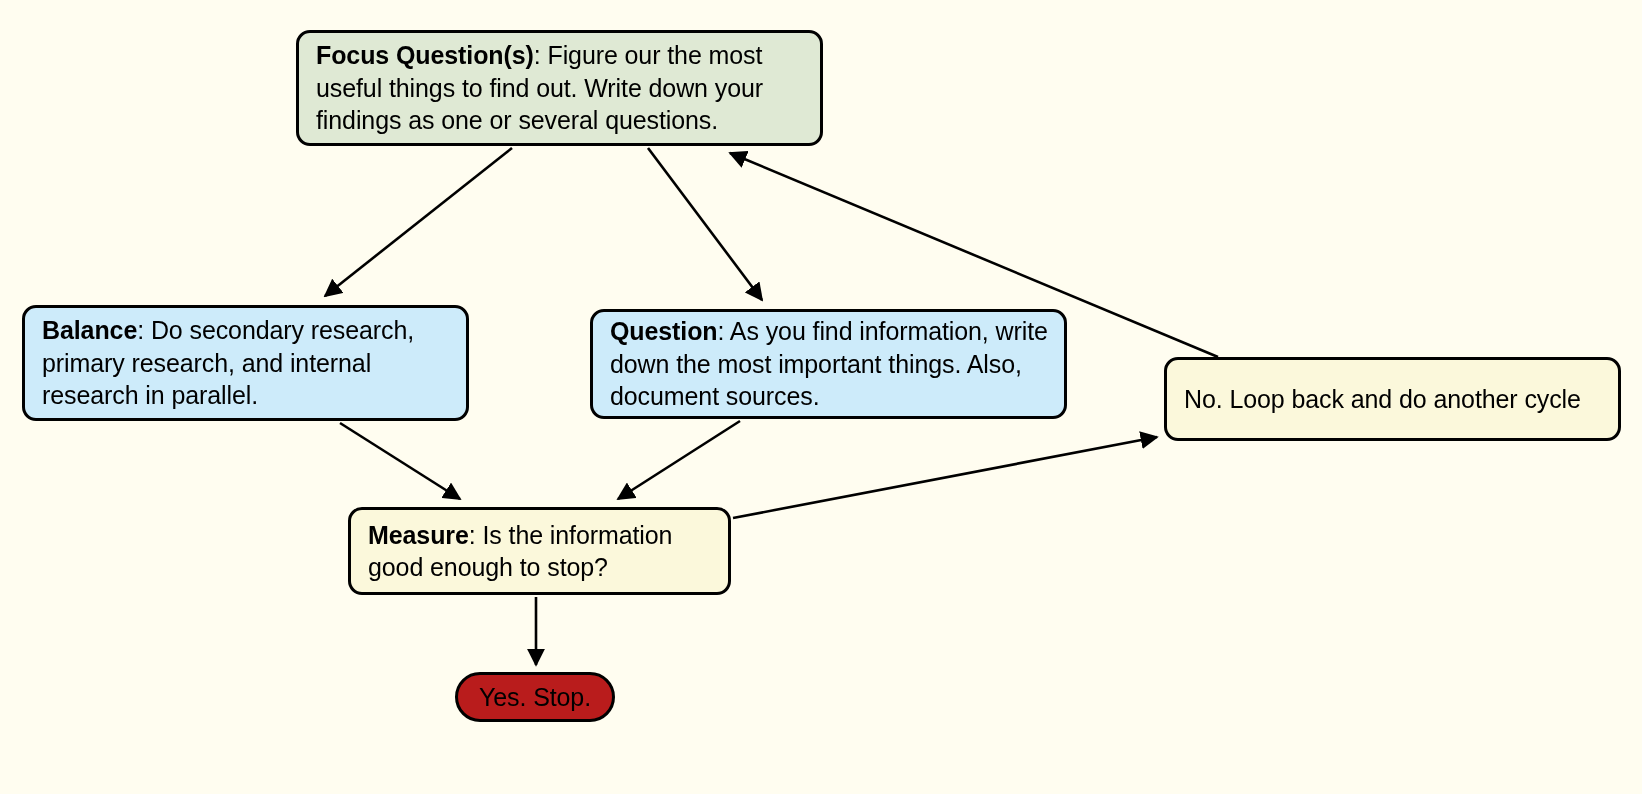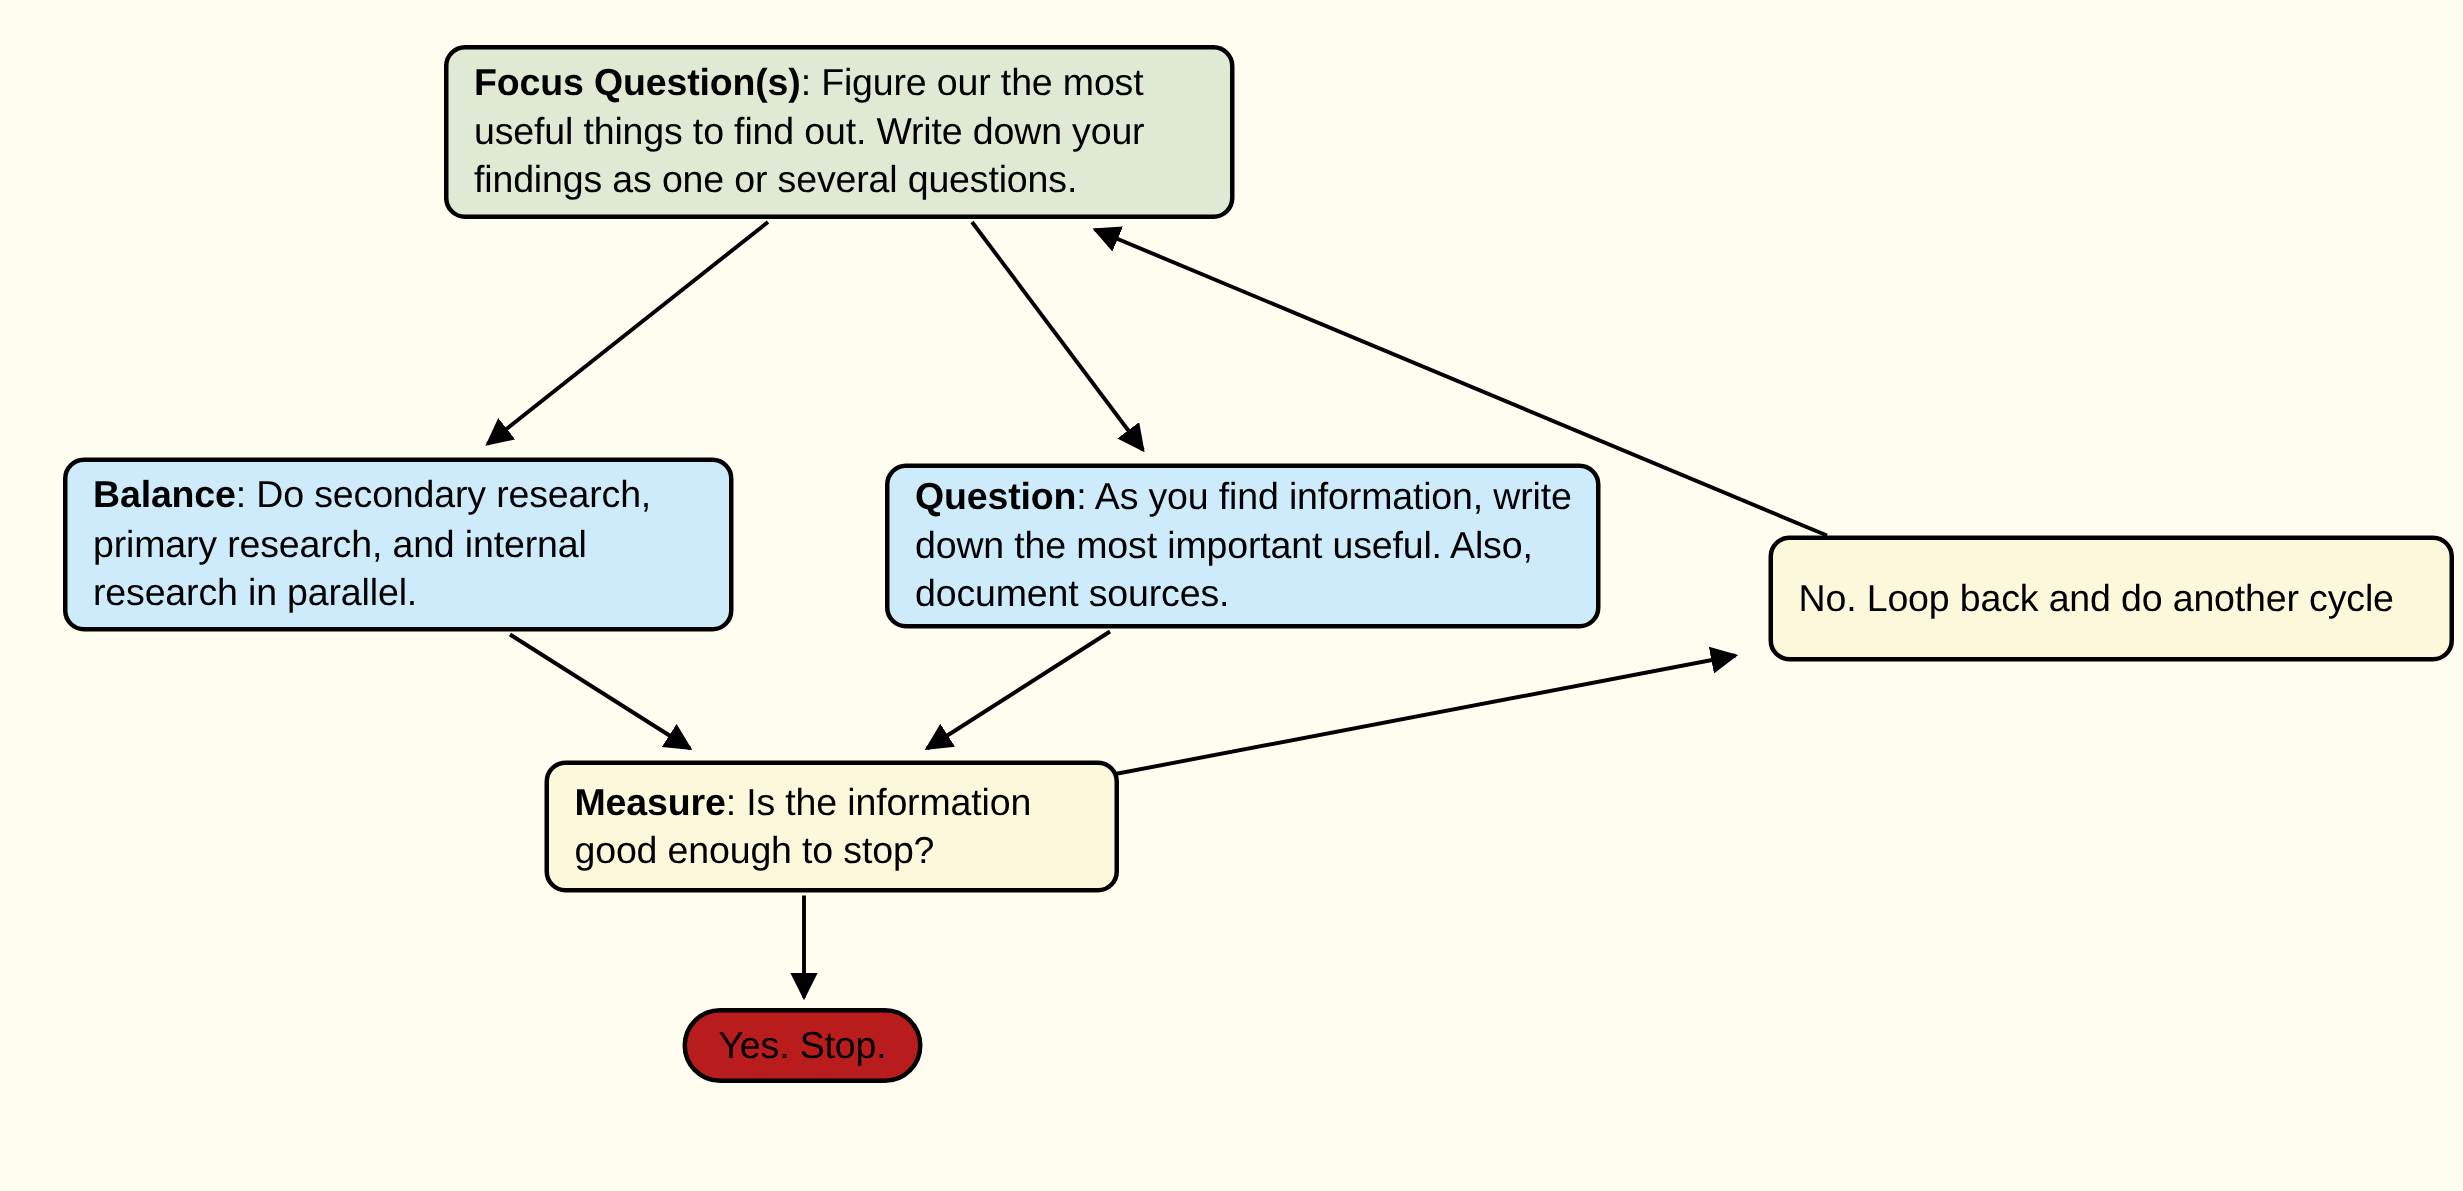--- a/index.html
+++ b/index.html
@@ -40,26 +40,26 @@
     padding: 10px 16px 10px 17px;
     display: flex;
     flex-direction: column;
     justify-content: center;
   }
   .node .lead {
     font-weight: bold;
   }
   .node-green  { background: #dfe9d4; }
   .node-blue   { background: #cdebfa; }
-  .node-yellow { background: #fbf8db; margin-left: 15px; }
+  .node-yellow { background: #fbf8db; }
   .node-pink   { background: #b91c1c; }
 
   
   #node-focus    { left: 296px; top: 30px;  width: 527px; height: 116px; }
-  #node-balance  { left: 22px;  top: 305px; width: 447px; height: 116px; margin-left: 20px; }
+  #node-balance  { left: 22px;  top: 305px; width: 447px; height: 116px; }
   #node-document { left: 590px; top: 309px; width: 477px; height: 110px; }
   #node-loopback { left: 1164px;top: 357px; width: 457px; height: 84px;  }
   #node-measure  { left: 348px; top: 507px; width: 383px; height: 88px;  }
   #node-stop     {
     left: 455px; top: 672px; width: 160px; height: 50px;
     border-radius: 25px;
     padding: 0;
     align-items: center;
     justify-content: center;
   }
@@ -112,21 +112,21 @@
   </div>
 
   <div class="node node-blue" id="node-balance">
     <div>
       <span class="lead">Balance</span><span>: Do secondary research, primary research, and internal research in parallel.</span>
     </div>
   </div>
 
   <div class="node node-blue" id="node-document">
     <div>
-      <span class="lead">Question</span><span>: As you find information, write down the most important useful. Also, document sources.</span>
+      <span class="lead">Question</span><span>: As you find information, write down the most important things. Also, document sources.</span>
     </div>
   </div>
 
   <div class="node node-yellow" id="node-loopback">
     <div>
       <span>No. Loop back and do another cycle</span>
     </div>
   </div>
 
   <div class="node node-yellow" id="node-measure">

